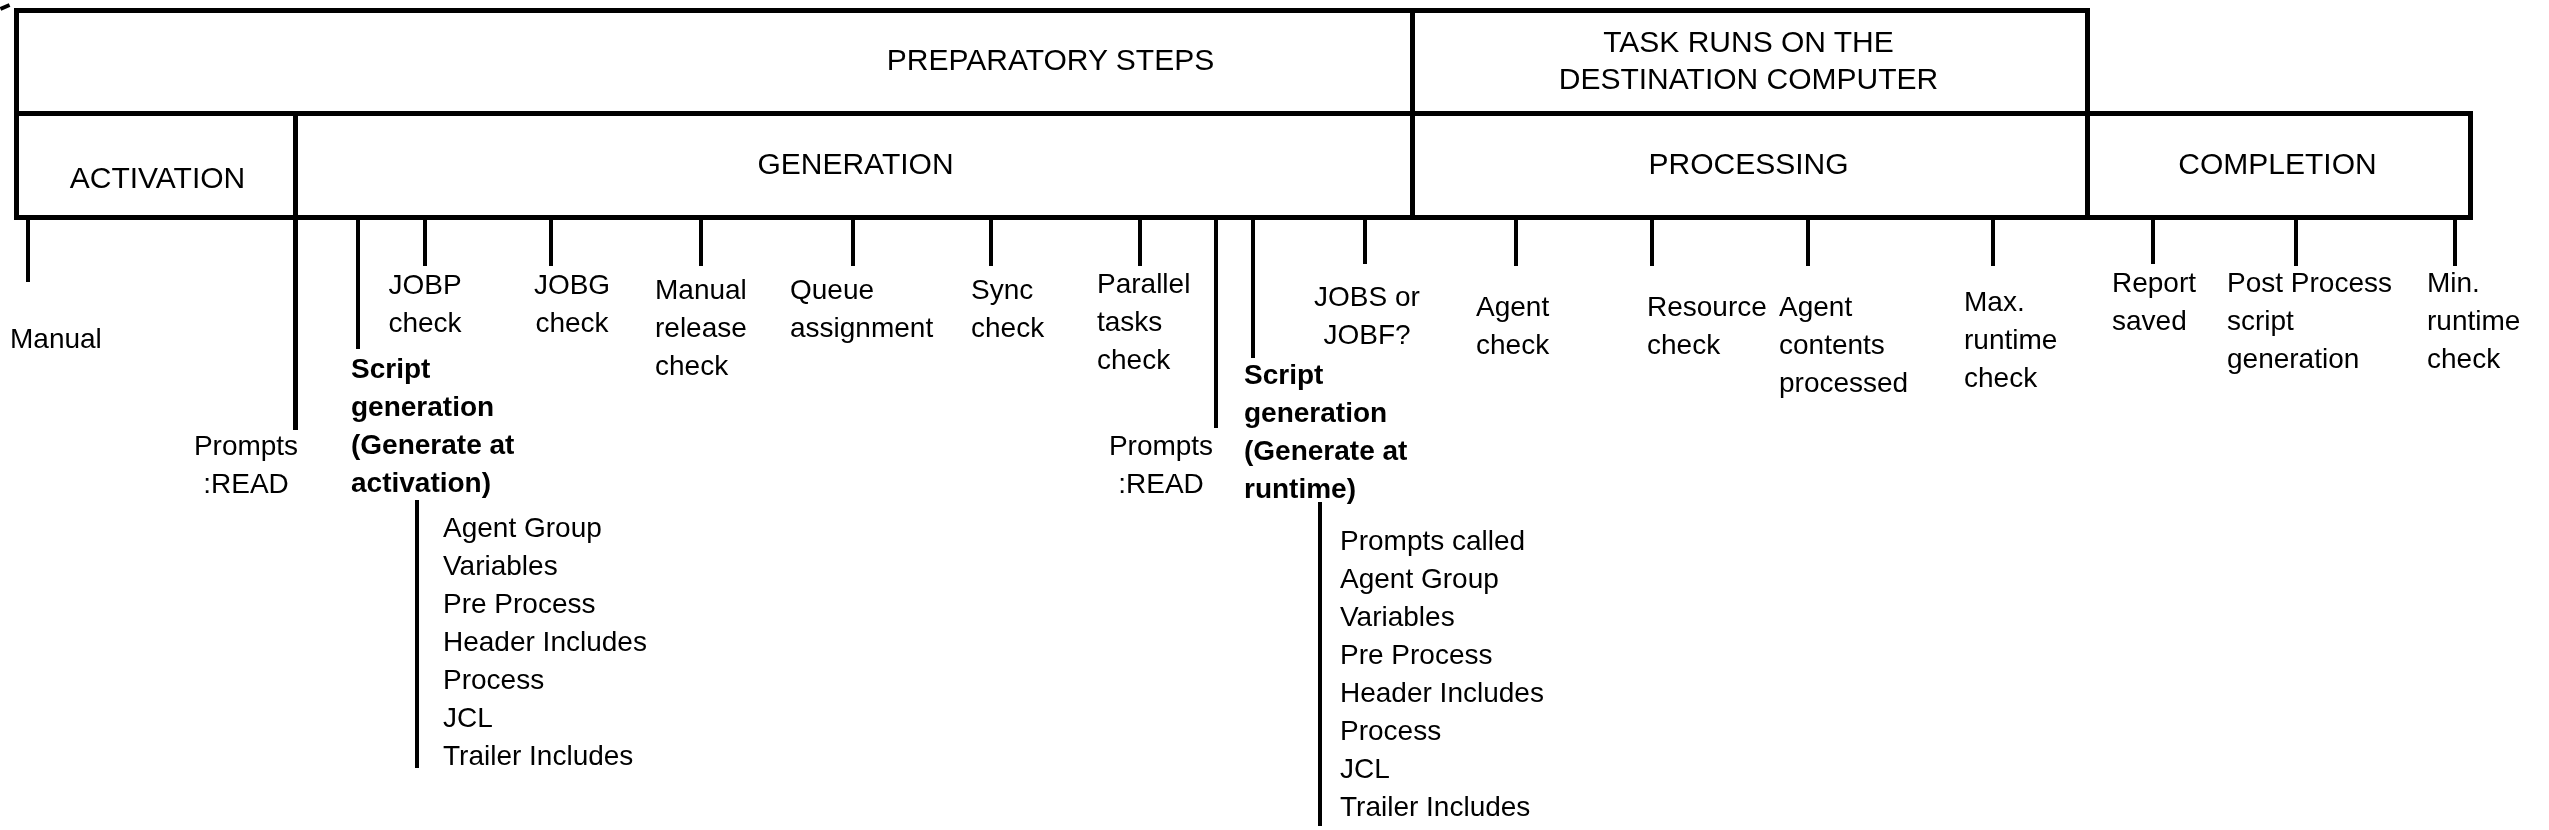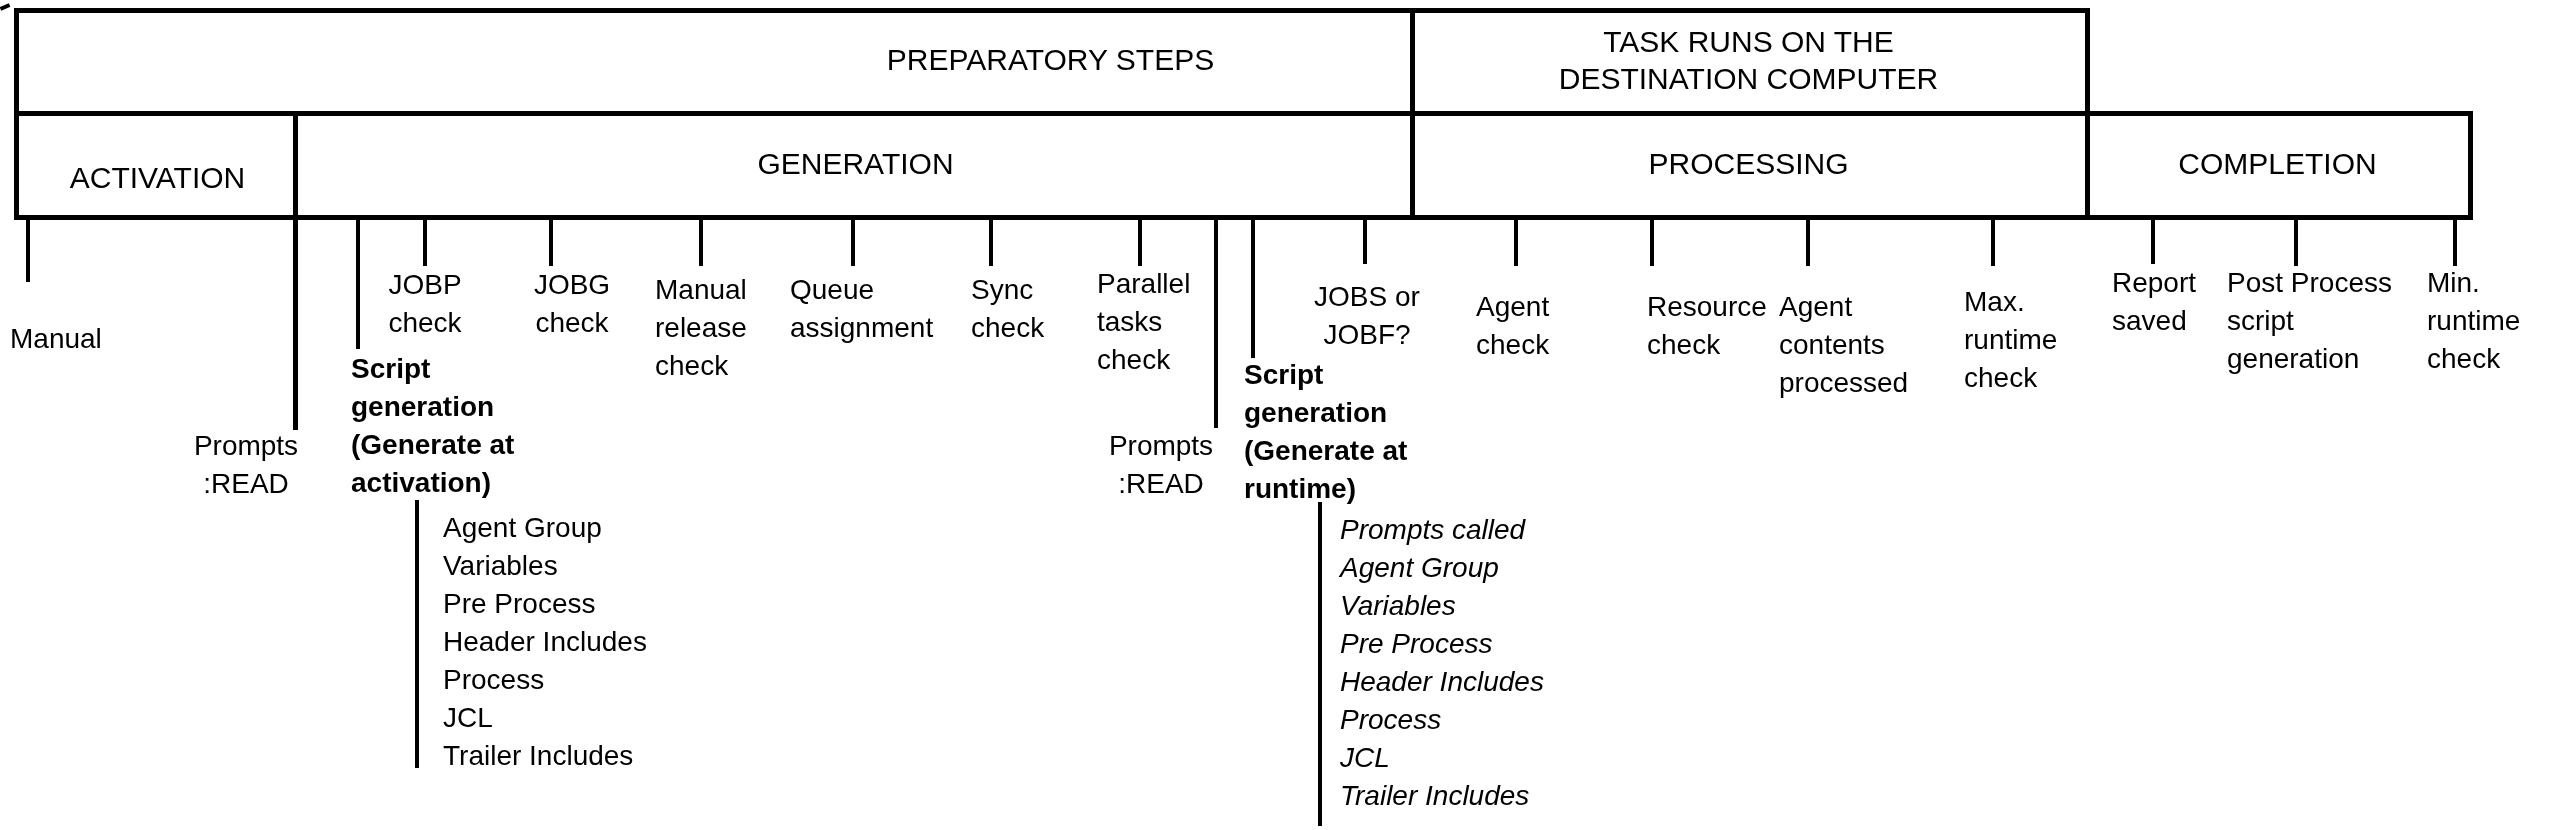--- a/index.html
+++ b/index.html
@@ -132,21 +132,21 @@
   <div class="lbl ctr" style="left:1076px;top:427px;width:170px;">Prompts
 :READ</div>
   <div class="lbl bold" style="left:1244px;top:356px;">Script
 generation
 (Generate at
 runtime)</div>
   <div class="lbl ctr" style="left:1285px;top:278px;width:164px;">JOBS or
 JOBF?</div>
 
   <div class="lbl" style="left:443px;top:509px;"><div class="sub-item">Agent Group</div><div class="sub-item">Variables</div><div class="sub-item">Pre Process</div><div class="sub-item">Header Includes</div><div class="sub-item">Process</div><div class="sub-item">JCL</div><div class="sub-item">Trailer Includes</div></div>
-  <div class="lbl" style="left:1340px;top:511px;font-style:italic;"><div class="sub-item">Prompts called</div><div class="sub-item">Agent Group</div><div class="sub-item">Variables</div><div class="sub-item">Pre Process</div><div class="sub-item">Header Includes</div><div class="sub-item">Process</div><div class="sub-item">JCL</div><div class="sub-item">Trailer Includes</div></div>
+  <div class="lbl" style="left:1340px;top:522px;"><div class="sub-item">Prompts called</div><div class="sub-item">Agent Group</div><div class="sub-item">Variables</div><div class="sub-item">Pre Process</div><div class="sub-item">Header Includes</div><div class="sub-item">Process</div><div class="sub-item">JCL</div><div class="sub-item">Trailer Includes</div></div>
 
   <div class="lbl" style="left:1476px;top:288px;">Agent
 check</div>
   <div class="lbl" style="left:1603px;top:288px;margin-left:44px;">Resource
 check</div>
   <div class="lbl" style="left:1779px;top:288px;">Agent
 contents
 processed</div>
   <div class="lbl" style="left:1964px;top:283px;">Max.
 runtime

